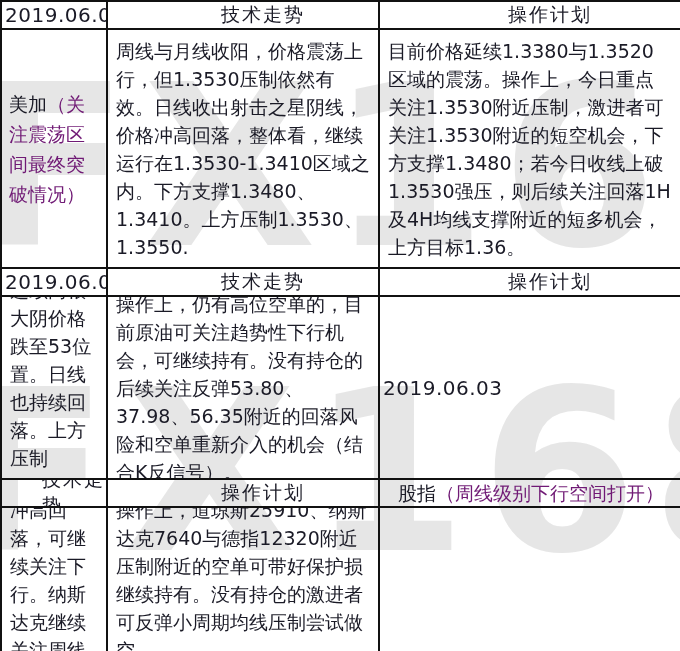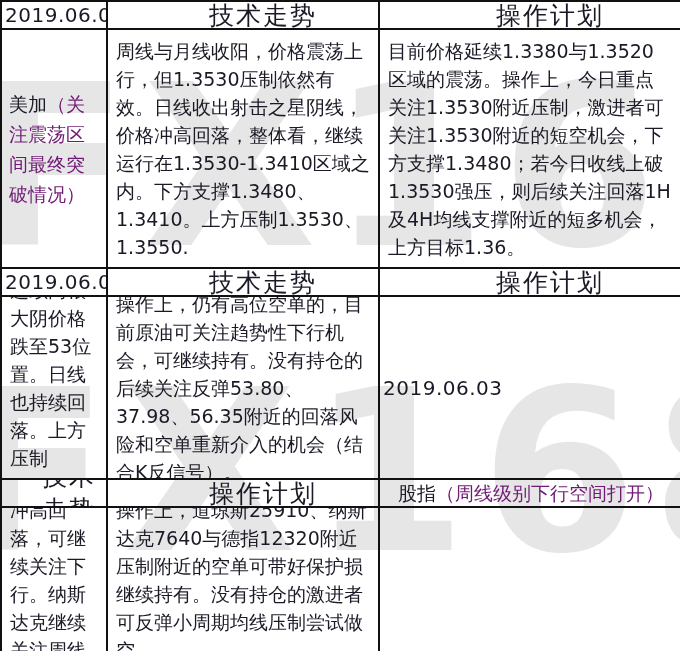--- a/index.html
+++ b/index.html
@@ -46,21 +46,21 @@
     border-right: 2px solid #111;
     border-bottom: 2px solid #111;
     overflow: hidden;
     color: #1a1a26;
     background: transparent;
   }
   .hdr {
     display: flex;
     align-items: center;
     justify-content: center;
-    font-size: 25px;
+    font-size: 19px;
     letter-spacing: 2px;
     padding-left: 40px;
   }
   .hdr-date {
     justify-content: flex-start;
     padding-left: 3px;
     letter-spacing: 0.5px;
     font-size: 20px;
   }
   .body-cell {

